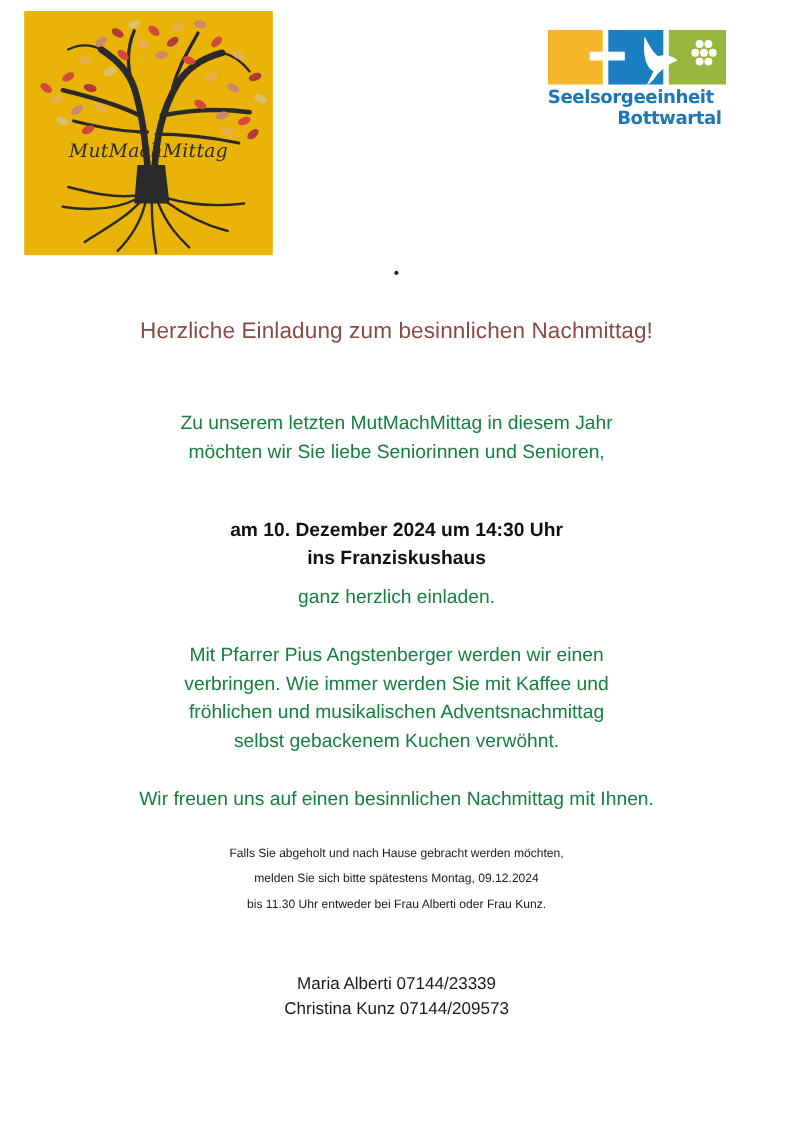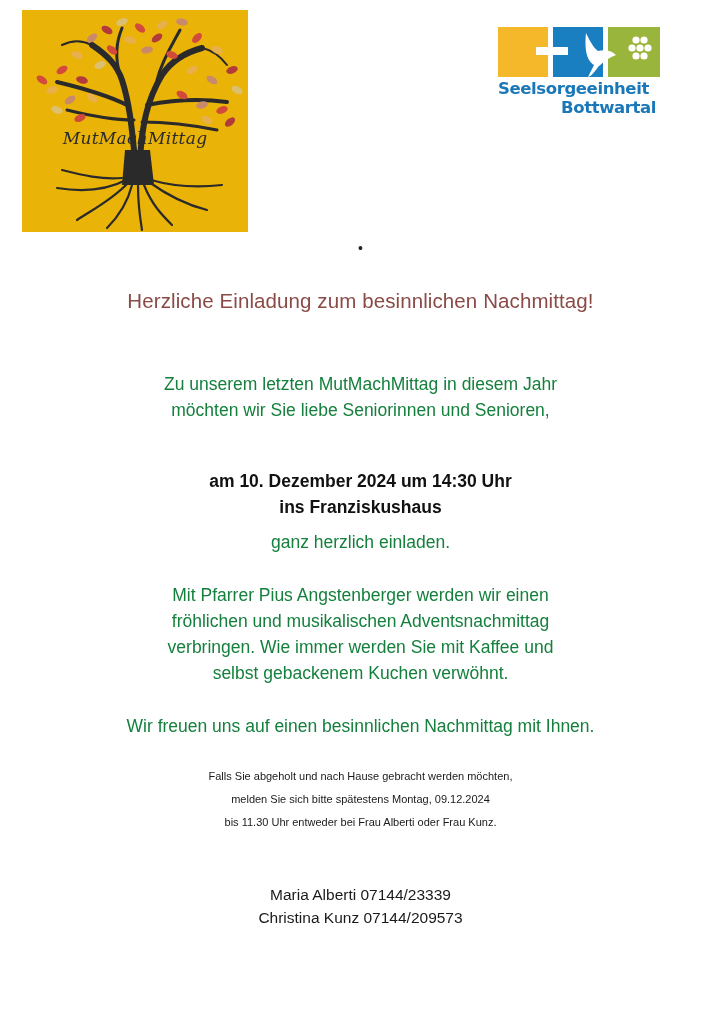--- a/index.html
+++ b/index.html
@@ -151,22 +151,22 @@
 
 <div id="event" class="center bold">
   <div>am 10. Dezember 2024 um 14:30 Uhr</div>
   <div>ins Franziskushaus</div>
 </div>
 
 <div id="invite" class="center body-text">ganz herzlich einladen.</div>
 
 <div id="program" class="center body-text">
   <div>Mit Pfarrer Pius Angstenberger werden wir einen</div>
+  <div>verbringen. Wie immer werden Sie mit Kaffee und</div>
   <div>fröhlichen und musikalischen Adventsnachmittag</div>
-  <div>verbringen. Wie immer werden Sie mit Kaffee und</div>
   <div>selbst gebackenem Kuchen verwöhnt.</div>
 </div>
 
 <div id="closing" class="center body-text">Wir freuen uns auf einen besinnlichen Nachmittag mit Ihnen.</div>
 
 <div id="pickup" class="center small">
   <div>Falls Sie abgeholt und nach Hause gebracht werden möchten,</div>
   <div>melden Sie sich bitte spätestens Montag, 09.12.2024</div>
   <div>bis 11.30 Uhr entweder bei Frau Alberti oder Frau Kunz.</div>
 </div>

